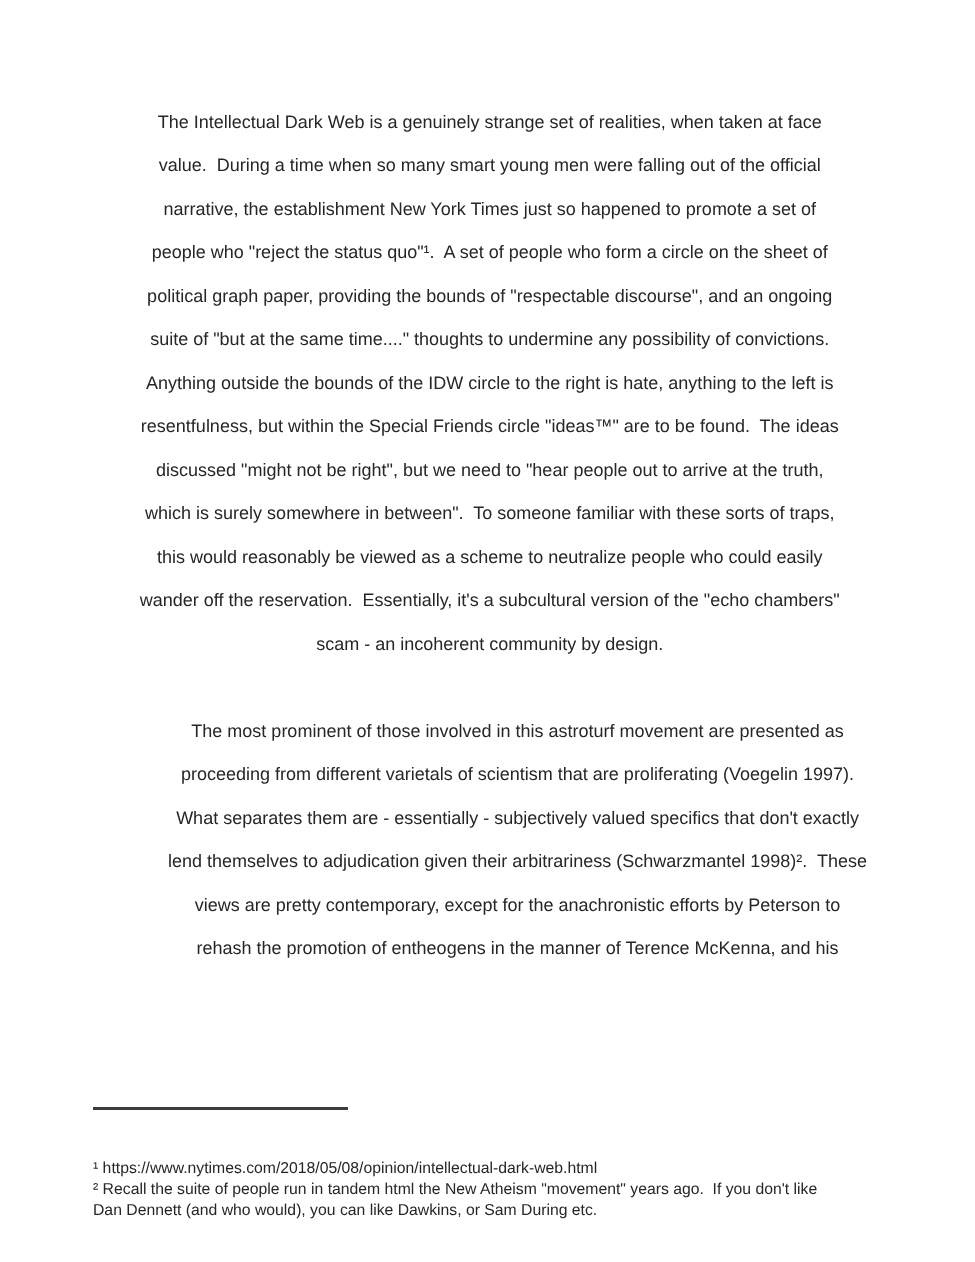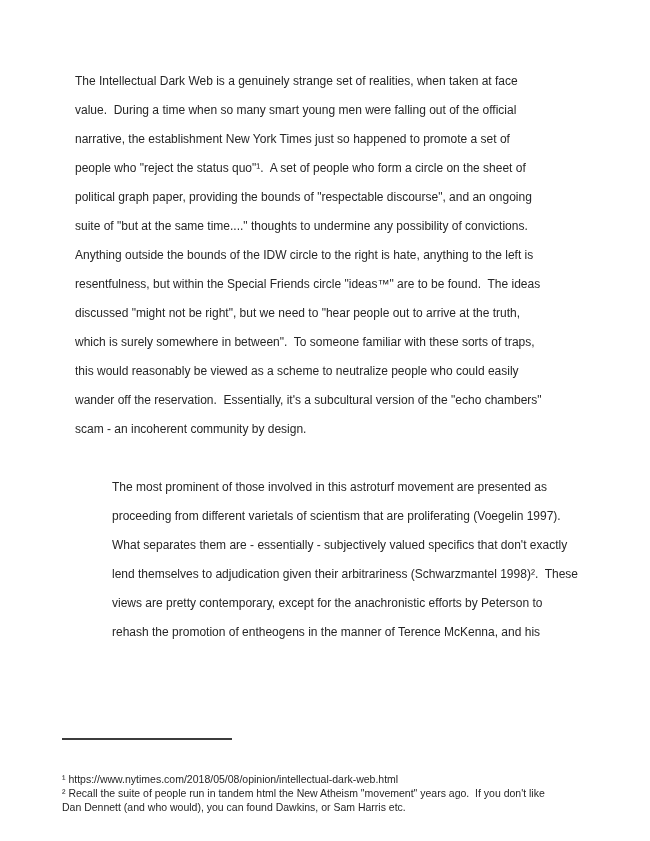--- a/index.html
+++ b/index.html
@@ -16,20 +16,21 @@
     font-family: "Liberation Sans", sans-serif;
   }
   .body-text {
     position: absolute;
     left: 75px;
     top: 67px;
     font-size: 12px;
     line-height: 29px;
     color: #262626;
     white-space: pre;
+    text-align: center;
   }
   .paragraph {
     display: block;
   }
   .paragraph + .paragraph {
     margin-top: 29px;
     margin-left: 37px;
   }
   .text-line {
     display: block;
@@ -55,15 +56,15 @@
     height: 14px;
   }
 </style>
 </head>
 <body>
 
 <div class="page">
   <div class="body-text" style="color: rgb(38, 38, 38);"><div class="paragraph"><div class="text-line">The Intellectual Dark Web is a genuinely strange set of realities, when taken at face</div><div class="text-line">value.  During a time when so many smart young men were falling out of the official</div><div class="text-line">narrative, the establishment New York Times just so happened to promote a set of</div><div class="text-line">people who "reject the status quo"¹.  A set of people who form a circle on the sheet of</div><div class="text-line">political graph paper, providing the bounds of "respectable discourse", and an ongoing</div><div class="text-line">suite of "but at the same time...." thoughts to undermine any possibility of convictions.</div><div class="text-line">Anything outside the bounds of the IDW circle to the right is hate, anything to the left is</div><div class="text-line">resentfulness, but within the Special Friends circle "ideas™" are to be found.  The ideas</div><div class="text-line">discussed "might not be right", but we need to "hear people out to arrive at the truth,</div><div class="text-line">which is surely somewhere in between".  To someone familiar with these sorts of traps,</div><div class="text-line">this would reasonably be viewed as a scheme to neutralize people who could easily</div><div class="text-line">wander off the reservation.  Essentially, it's a subcultural version of the "echo chambers"</div><div class="text-line">scam - an incoherent community by design.</div></div><div class="paragraph"><div class="text-line">The most prominent of those involved in this astroturf movement are presented as</div><div class="text-line">proceeding from different varietals of scientism that are proliferating (Voegelin 1997).</div><div class="text-line">What separates them are - essentially - subjectively valued specifics that don't exactly</div><div class="text-line">lend themselves to adjudication given their arbitrariness (Schwarzmantel 1998)².  These</div><div class="text-line">views are pretty contemporary, except for the anachronistic efforts by Peterson to</div><div class="text-line">rehash the promotion of entheogens in the manner of Terence McKenna, and his</div></div></div>
   <div class="footnote-area">
     <div class="footnote-separator" style="border-top-color: rgb(60, 60, 60);"></div>
-    <div style="color: rgb(38, 38, 38);"><div class="footnote-line">¹ https://www.nytimes.com/2018/05/08/opinion/intellectual-dark-web.html</div><div class="footnote-line">² Recall the suite of people run in tandem html the New Atheism "movement" years ago.  If you don't like</div><div class="footnote-line">Dan Dennett (and who would), you can found Dawkins, or Sam Harris etc.</div></div>
+    <div style="color: rgb(38, 38, 38);"><div class="footnote-line">¹ https://www.nytimes.com/2018/05/08/opinion/intellectual-dark-web.html</div><div class="footnote-line">² Recall the suite of people run in tandem html the New Atheism "movement" years ago.  If you don't like</div><div class="footnote-line">Dan Dennett (and who would), you can like Dawkins, or Sam During etc.</div></div>
   </div>
 </div>
 
 </body></html>

